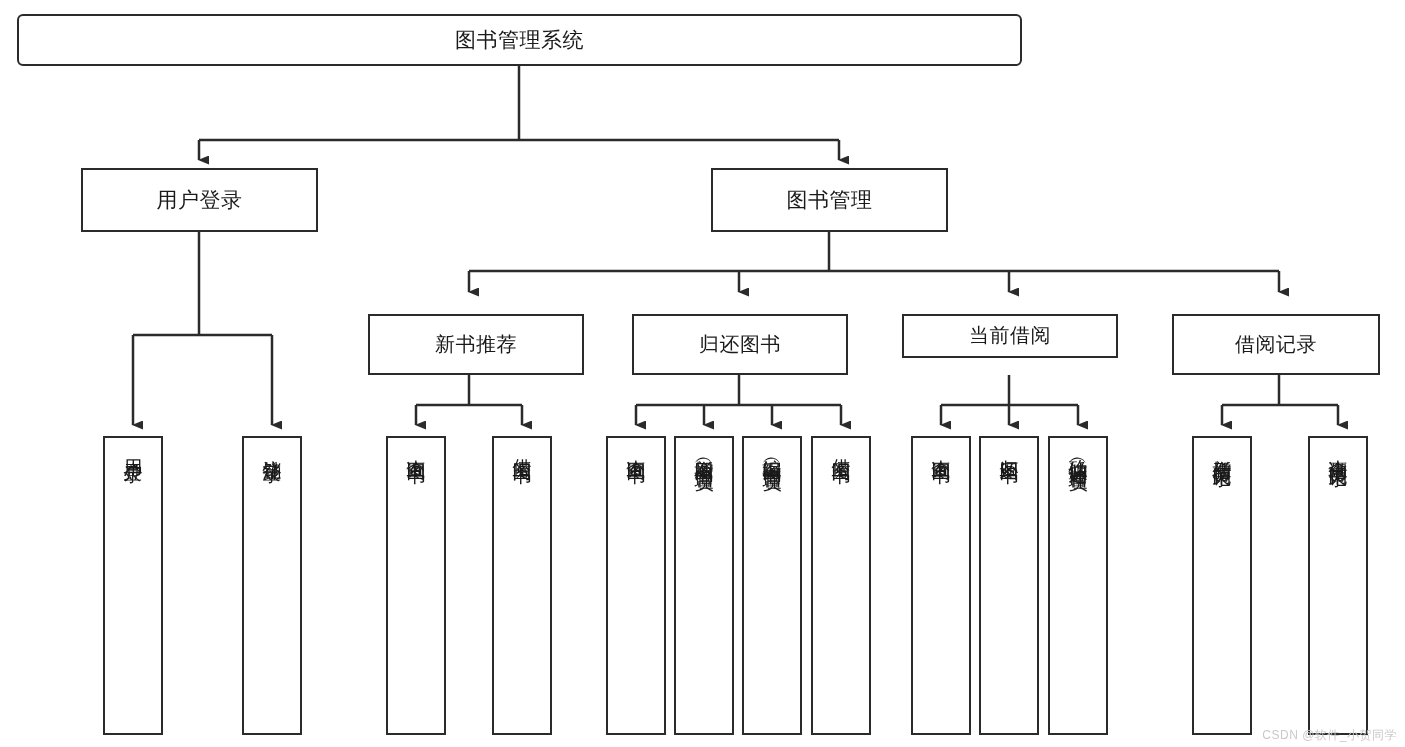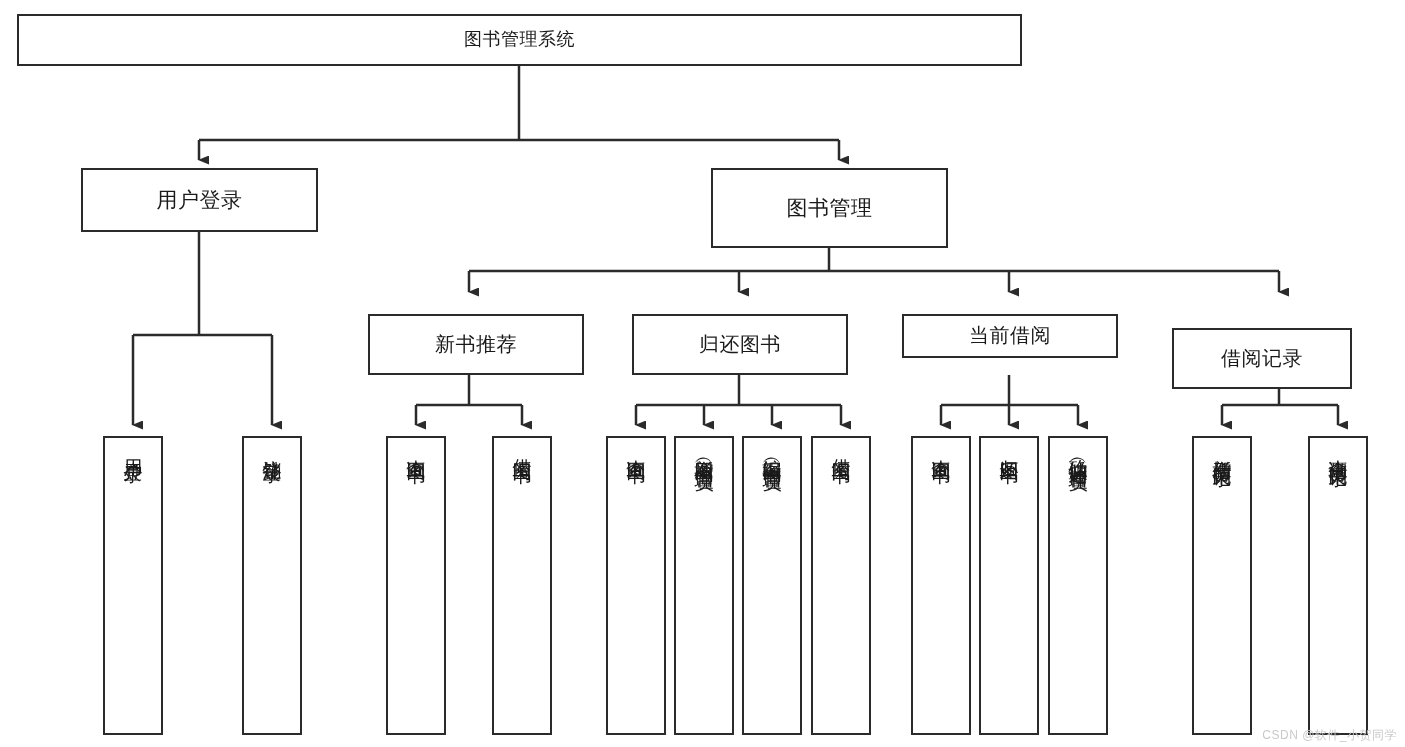--- a/index.html
+++ b/index.html
@@ -29,21 +29,22 @@
     position: absolute;
     box-sizing: border-box;
     background: #ffffff;
     border: 2px solid #2b2b2b;
     display: flex;
     align-items: center;
     justify-content: center;
     color: #1a1a1a;
   }
   .node.level-0 {
-    font-size: 18px;
+    font-size: 21px;
+    border-radius: 6px;
   }
   .node.level-1 {
     font-size: 21px;
   }
   .node.level-2 {
     font-size: 20px;
   }
   .node.leaf {
     align-items: flex-start;
     justify-content: center;
@@ -140,37 +141,37 @@
   </svg>
 
   <div class="node level-0" style="left:17px; top:14px; width:1005px; height:52px;">
     <span class="node-label">图书管理系统</span>
   </div>
 
   <div class="node level-1" style="left:81px; top:168px; width:237px; height:64px;">
     <span class="node-label">用户登录</span>
   </div>
 
-  <div class="node level-1" style="left:711px; top:168px; width:237px; height:80px;">
+  <div class="node level-1" style="left:711px; top:168px; width:237px; height:64px;">
     <span class="node-label">图书管理</span>
   </div>
 
   <div class="node level-2" style="left:368px; top:314px; width:216px; height:61px;">
     <span class="node-label">新书推荐</span>
   </div>
 
   <div class="node level-2" style="left:632px; top:314px; width:216px; height:61px;">
     <span class="node-label">归还图书</span>
   </div>
 
   <div class="node level-2" style="left:902px; top:314px; width:216px; height:44px;">
     <span class="node-label">当前借阅</span>
   </div>
 
-  <div class="node level-2" style="left:1172px; top:328px; width:180px; height:61px;">
+  <div class="node level-2" style="left:1172px; top:314px; width:208px; height:61px;">
     <span class="node-label">借阅记录</span>
   </div>
 
   <div class="node leaf" style="left:103px; top:436px; width:60px; height:299px;">
     <span class="node-label">用户登录</span>
   </div>
 
   <div class="node leaf" style="left:242px; top:436px; width:60px; height:299px;">
     <span class="node-label">注销登录</span>
   </div>

